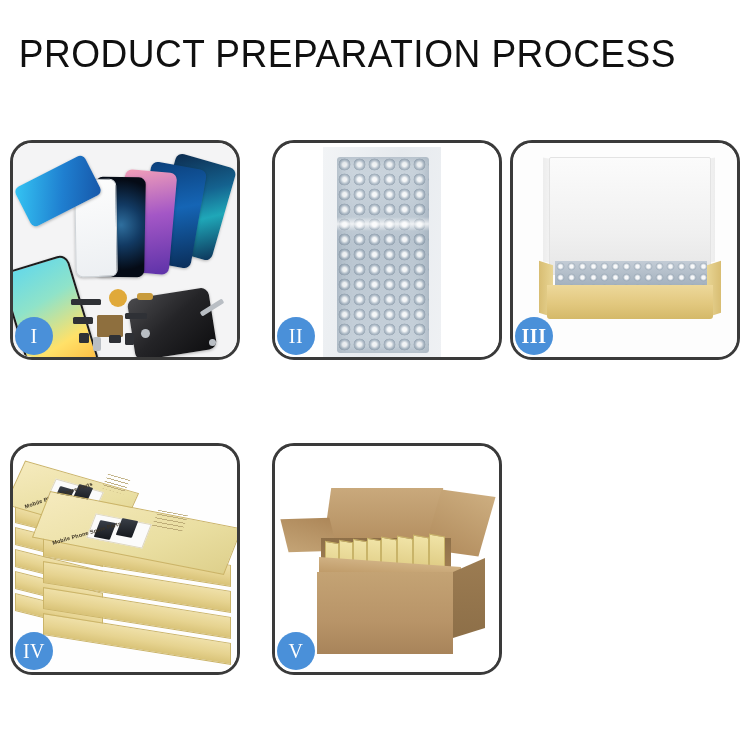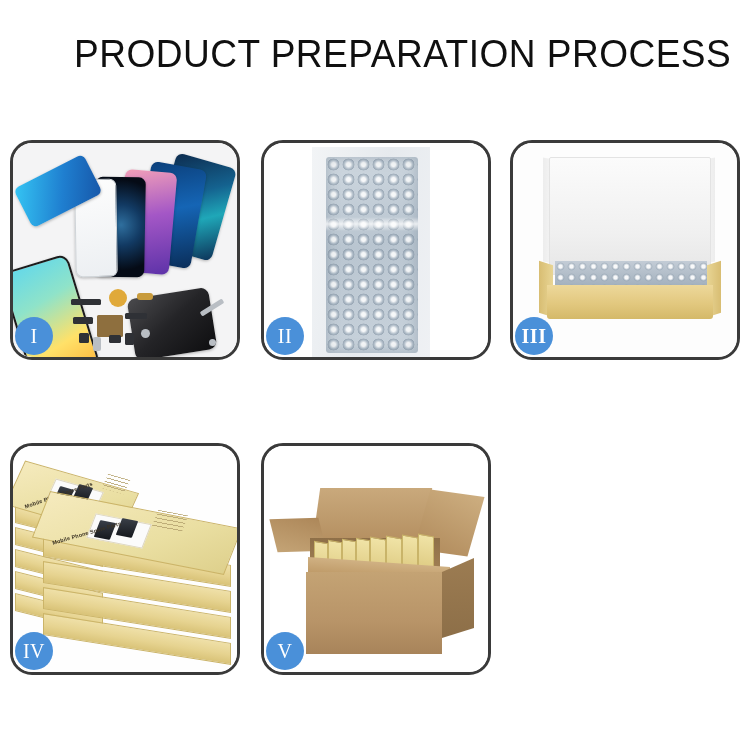--- a/index.html
+++ b/index.html
@@ -13,21 +13,21 @@
     font-family: "Liberation Sans", sans-serif;
     overflow: hidden;
     position: relative;
   }
 
   
   .header {
     position: absolute;
     top: 0; left: 0;
     width: 750px;
-    text-align: right;
+    text-align: left;
   }
   .title {
     margin: 0;
     padding-top: 34px;
     font-family: "Liberation Sans", sans-serif;
     font-size: 39px;
     font-weight: 400;
     letter-spacing: 0.5px;
     color: #101010;
     line-height: 1.05;
@@ -56,21 +56,21 @@
     position: absolute;
     width: 230px;
     height: 220px;
     box-sizing: border-box;
     border: 3px solid #3a3a3a;
     border-radius: 22px;
     background: #ffffff;
     overflow: hidden;
   }
   .panel.c0 { left: 0px; }
-  .panel.c1 { left: 251px; text-decoration: underline; }
+  .panel.c1 { left: 262px; text-decoration: underline; }
   .panel.c2 { left: 500px; font-weight: bold; }
   .panel.r0 { top: 0px; }
   .panel.r1 { top: 303px; height: 232px; }
 
   .scene {
     position: absolute;
     inset: 0;
     border-radius: 19px;
     overflow: hidden;
   }

